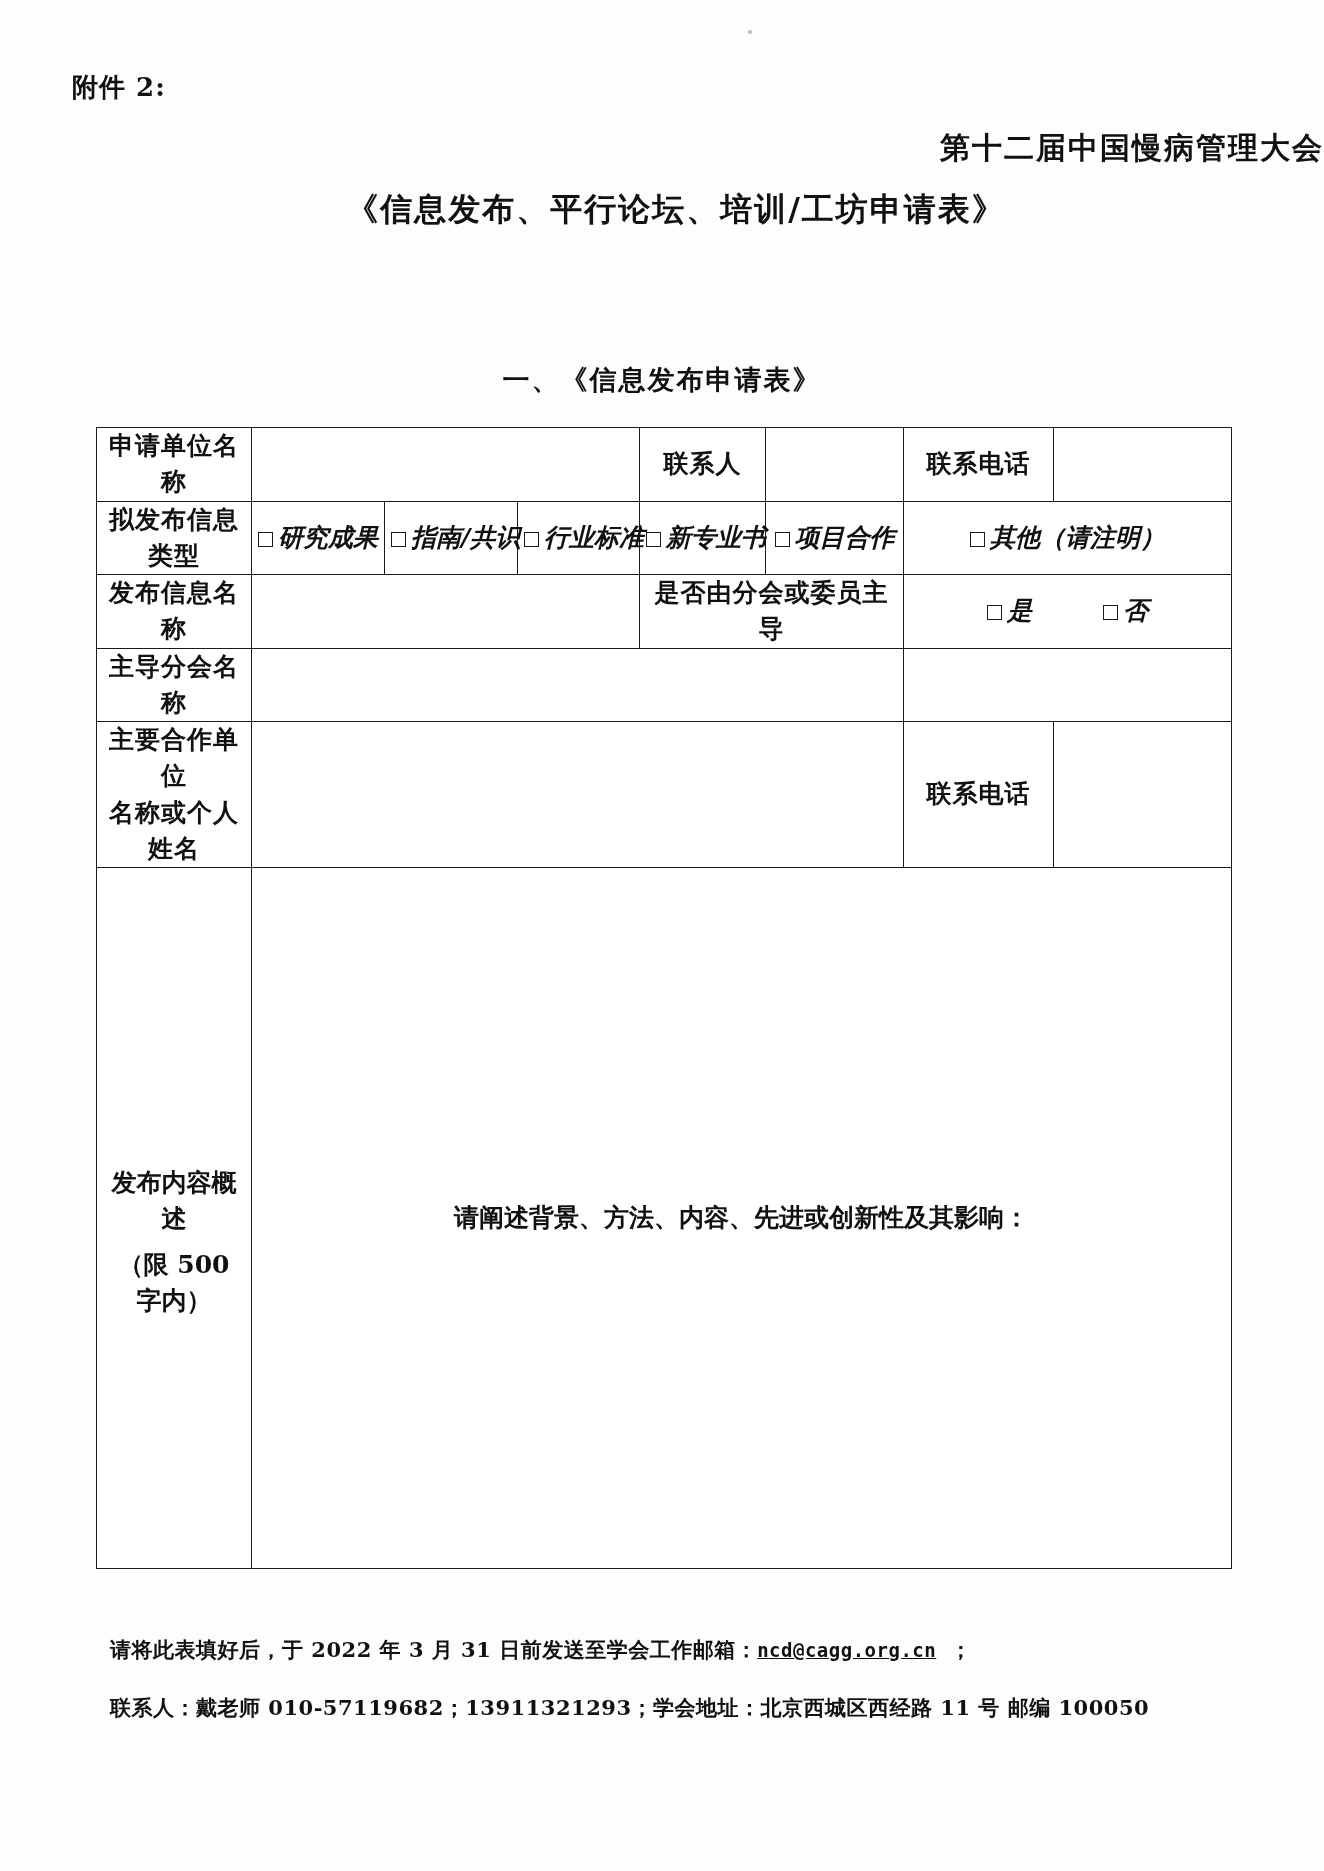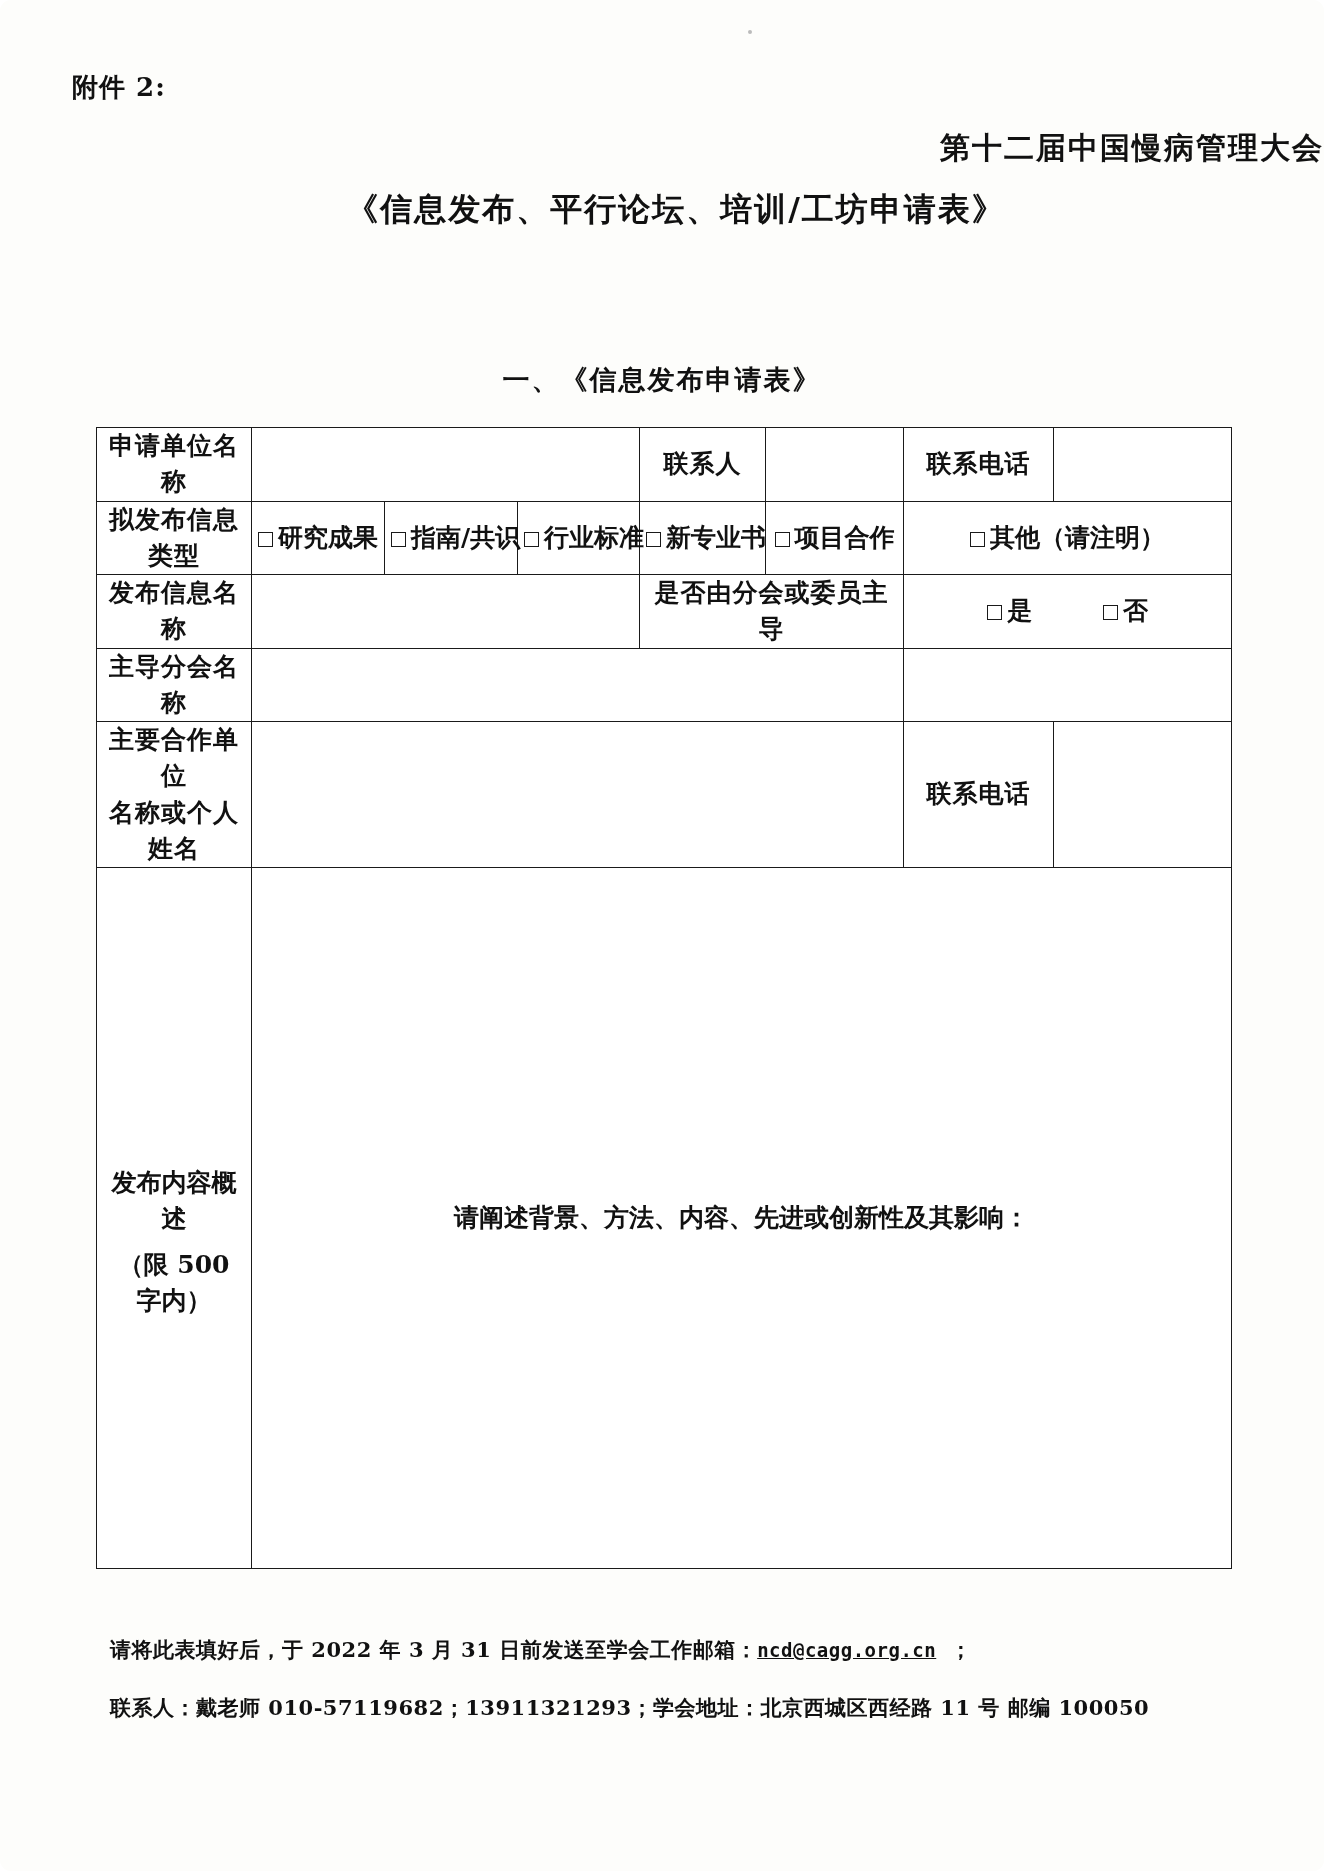--- a/index.html
+++ b/index.html
@@ -92,20 +92,21 @@
   td.blank { background: #ffffff; }
   .r-label { letter-spacing: 1px; }
   .h50 { height: 52px; }
   .h58 { height: 58px; }
   .h70 { height: 72px; }
   .h78 { height: 78px; }
 
   .chk-cell {
     font-size: 19px;
     white-space: nowrap;
+    font-style: italic;
   }
   .chk {
     display: inline-block;
     width: 13px;
     height: 13px;
     border: 1.4px solid #1a1a1a;
     margin-right: 5px;
     vertical-align: -1px;
     background: #fff;
   }

